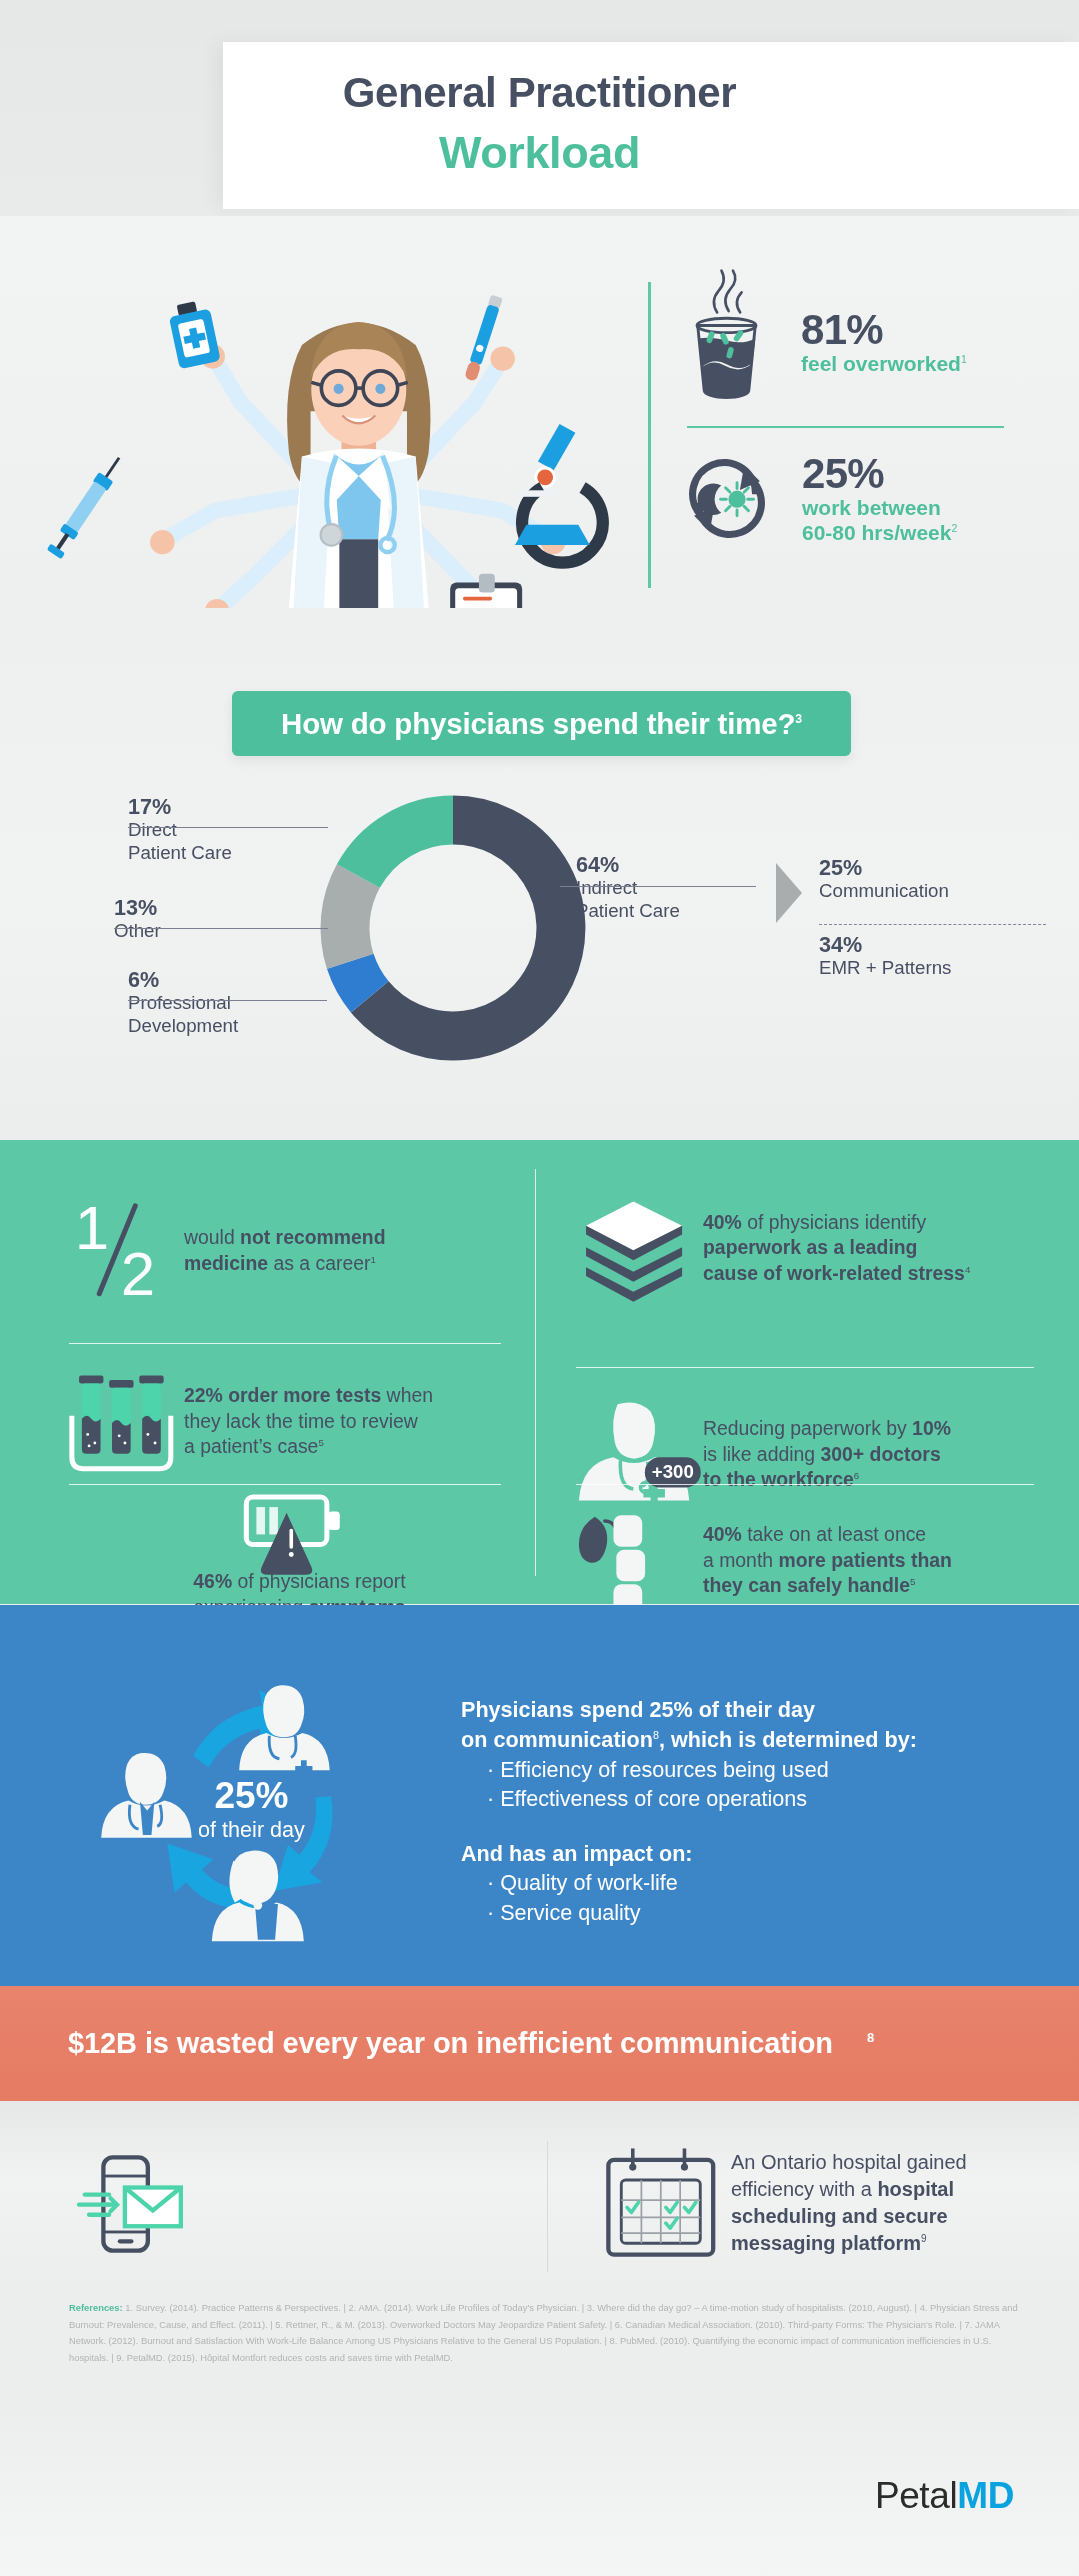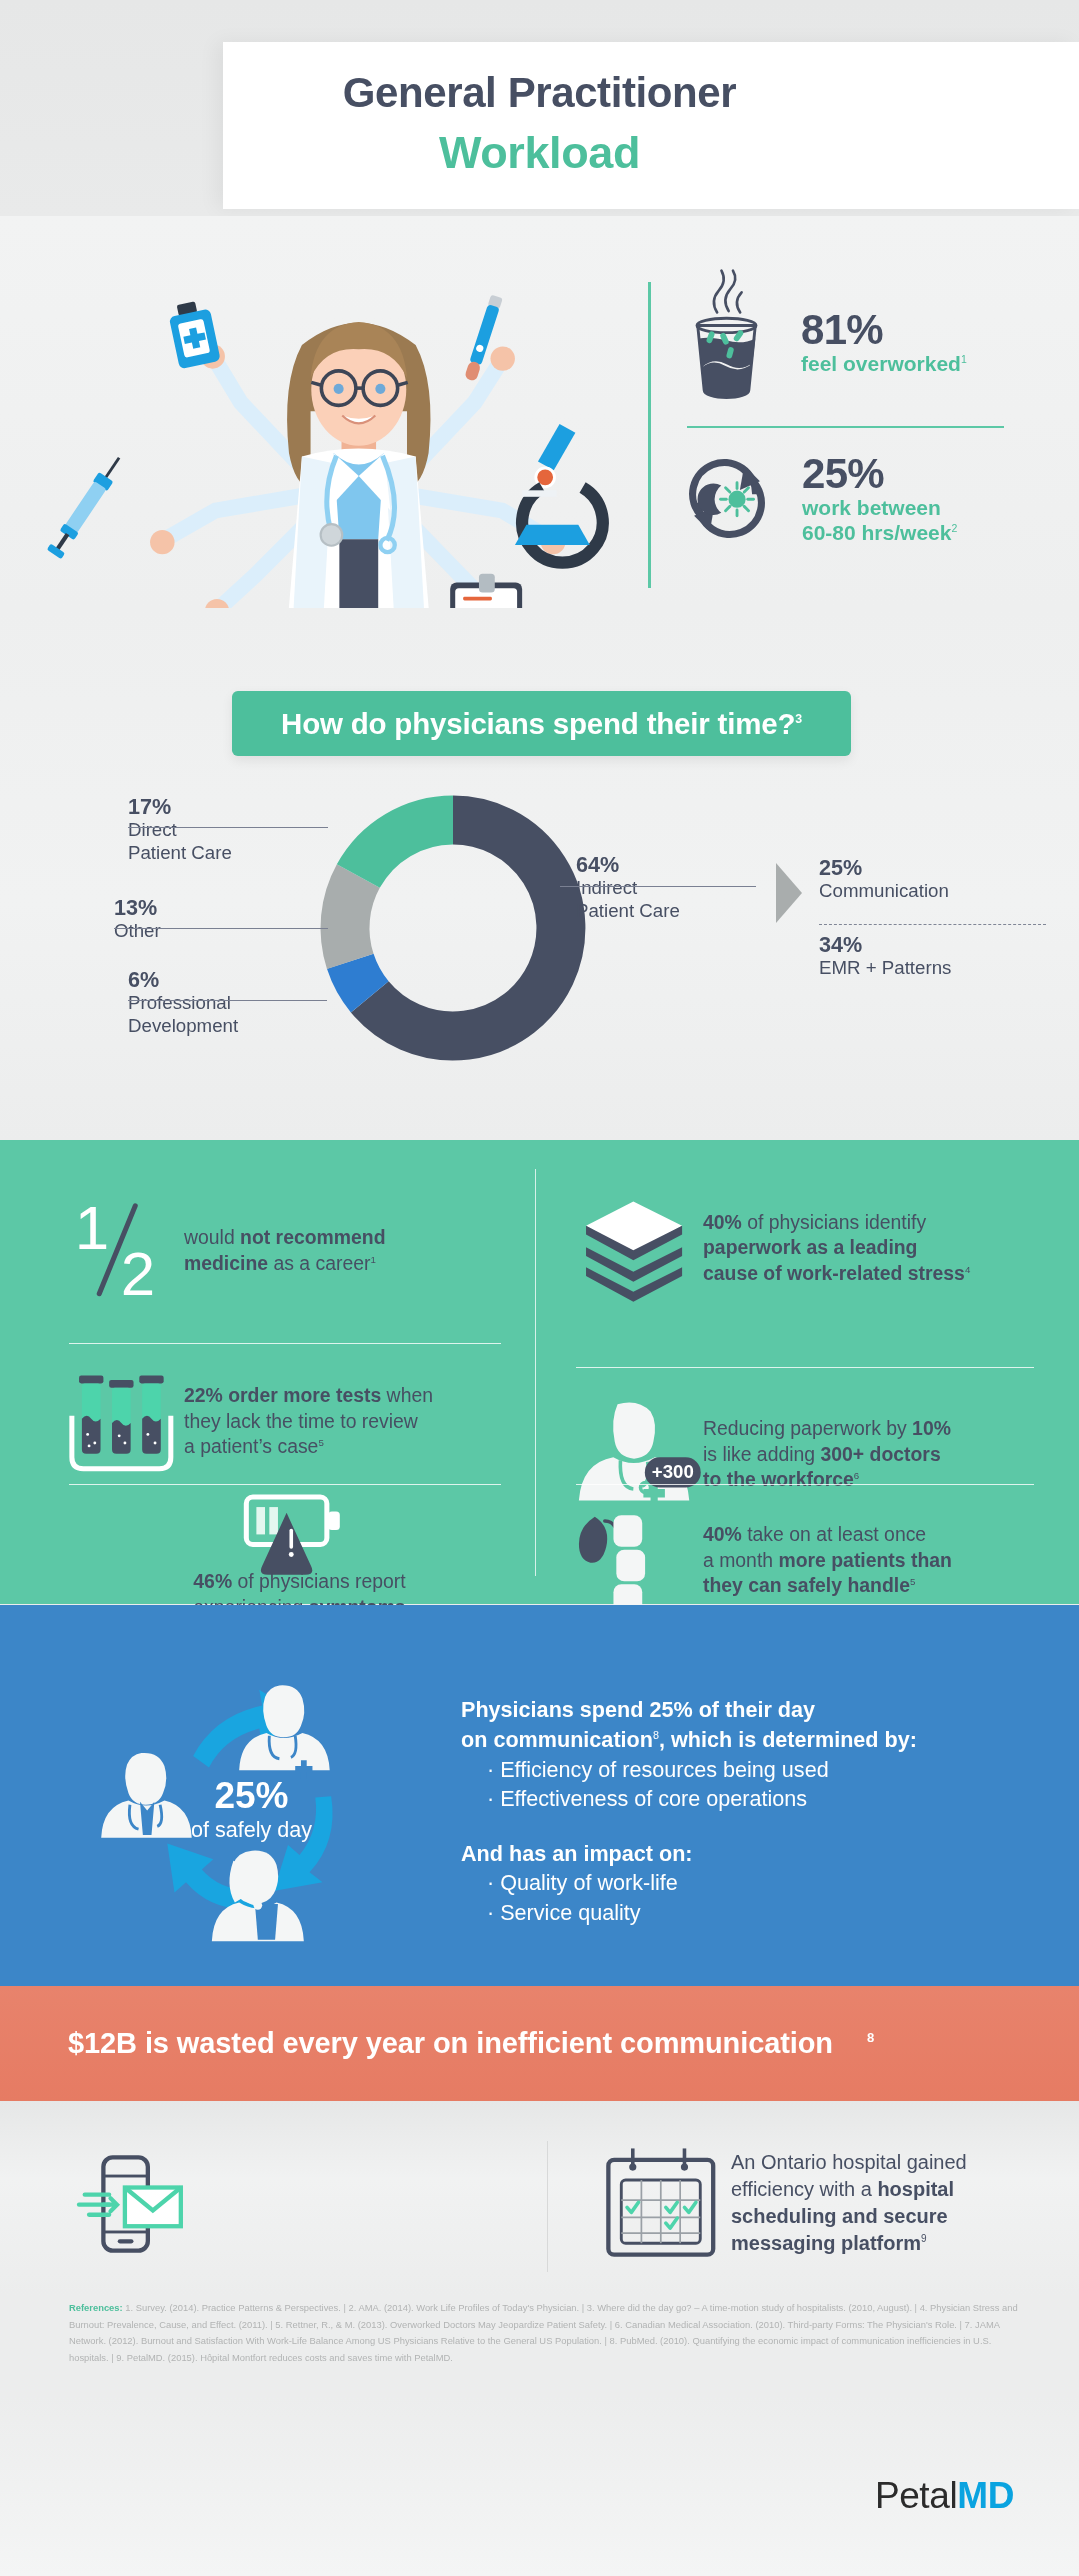--- a/index.html
+++ b/index.html
@@ -645,21 +645,21 @@
       <g transform="translate(196,272)">
           <path d="M28 74 l32 0 l-4 50 l-24 0z" fill="#3c86c8"></path>
         <path d="M16 44 q-10 26 14 30" fill="none" stroke="#f4f6f6" stroke-width="5"></path>
         <circle cx="32" cy="76" r="6" fill="#f4f6f6"></circle>
       </g>
     </svg>
   </div>
 
   <div class="cycle-pct">
     <div class="p1">25%</div>
-    <div class="p2">of safely day</div>
+    <div class="p2">of their day</div>
   </div>
 
   <div class="blue-txt">
     <div class="h">Physicians spend 25% of their day</div>
     <div class="h"><span>on communication</span><span class="sup">8</span><span>, which is determined by:</span></div>
     <div class="li">· Efficiency of resources being used</div>
     <div class="li">· Effectiveness of core operations</div>
     <div class="gap"></div>
     <div class="h">And has an impact on:</div>
     <div class="li">· Quality of work-life</div>

